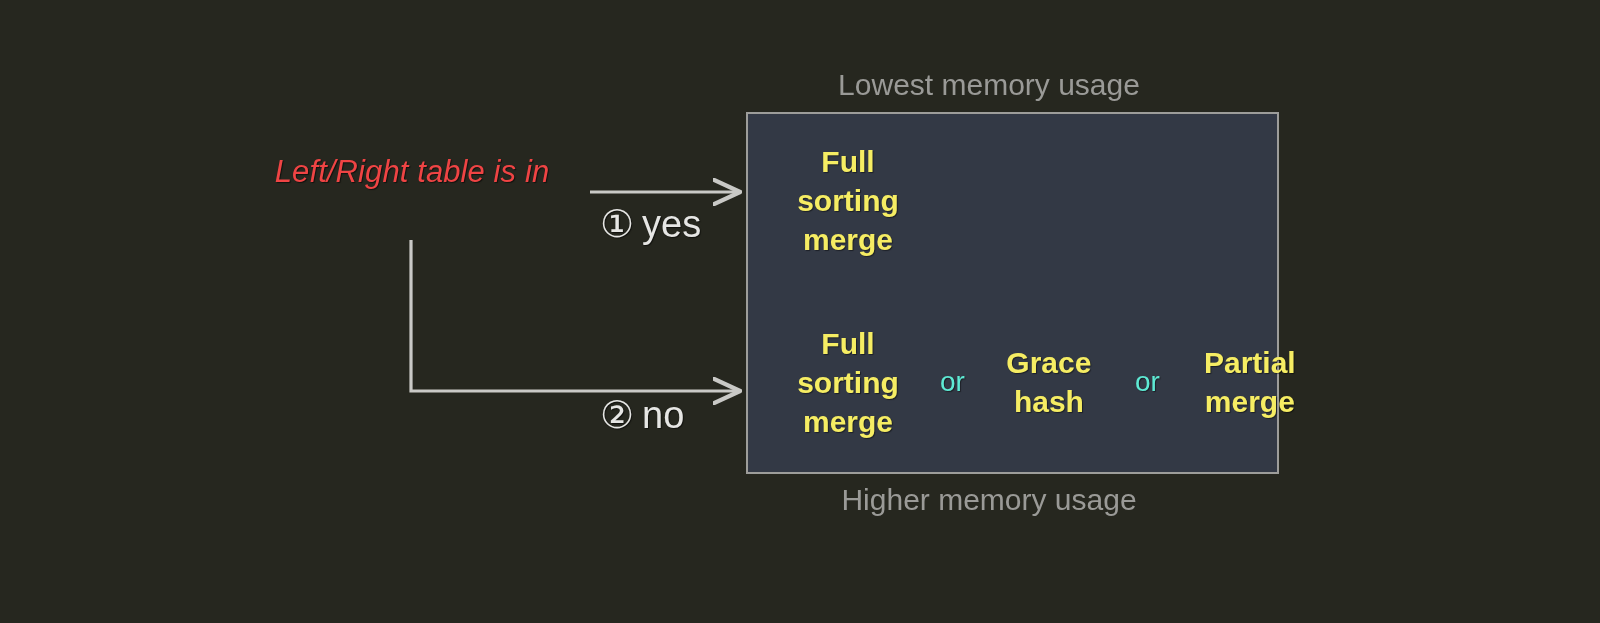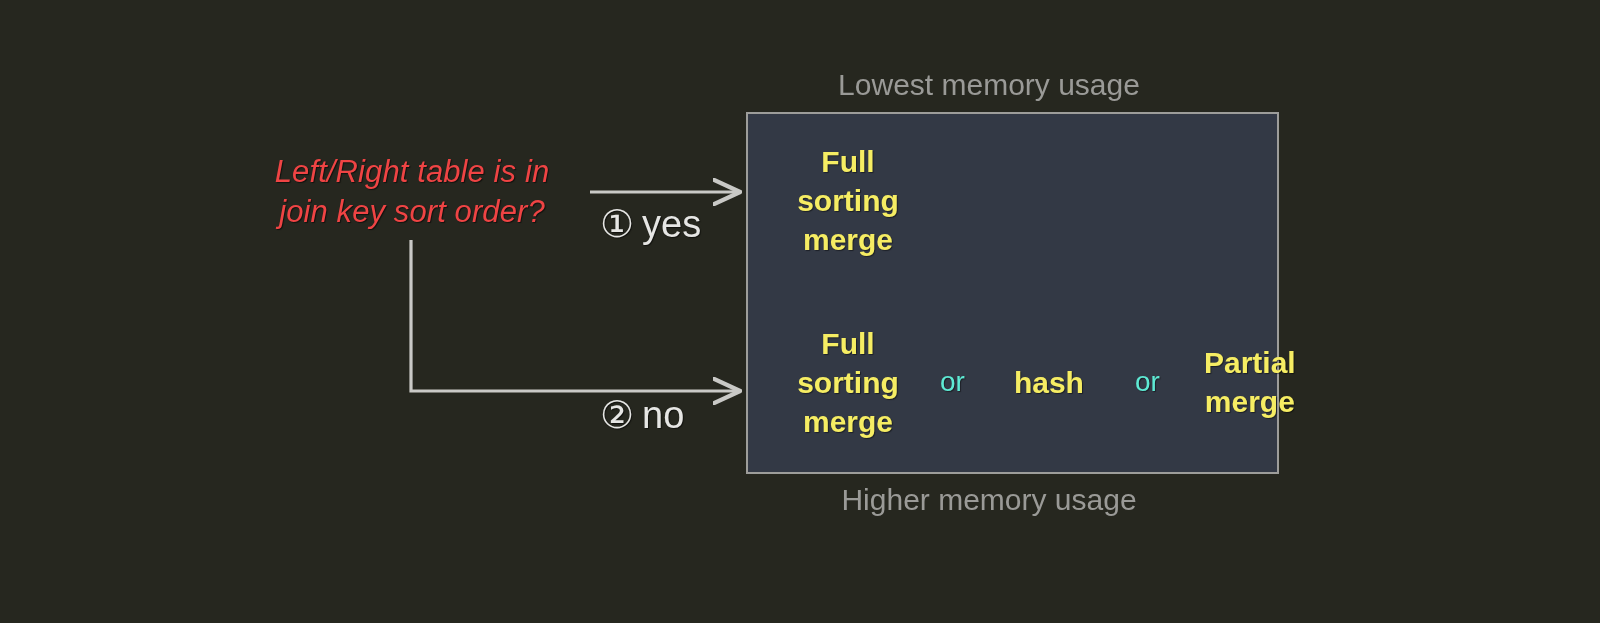--- a/index.html
+++ b/index.html
@@ -120,21 +120,20 @@
   #row-unsorted .or-sep { margin: 0 28px; }
   #row-unsorted .or-sep.second { margin: 0 30px; }
 </style>
 </head>
 <body>
 
 <div id="stage">
 
   <div id="question">
     <span class="qline">Left/Right table is in</span>
-    <span class="qline">join key sort order?</span>
   </div>
 
   <svg id="connectors" viewBox="0 0 1600 623" xmlns="http://www.w3.org/2000/svg">
     <defs>
       <marker id="arrowhead" markerWidth="9" markerHeight="9" refX="7.4" refY="4.5" orient="auto" markerUnits="strokeWidth">
         <path d="M0,0.6 L8.4,4.5 L0,8.4" fill="none" stroke="#c9c9c6" stroke-width="1.3" stroke-linecap="round" stroke-linejoin="round"></path>
       </marker>
     </defs>
 
     <path d="M590,192 L737,192" fill="none" stroke="#c9c9c6" stroke-width="3.2" marker-end="url(#arrowhead)"></path>
@@ -163,20 +162,21 @@
     </div>
 
     <div class="option-row" id="row-unsorted">
       <div class="option option-full">
         <span class="w">Full</span>
         <span class="w">sorting</span>
         <span class="w">merge</span>
       </div>
       <div class="or-sep">or</div>
       <div class="option option-grace">
+        <span class="w">Grace</span>
         <span class="w">hash</span>
       </div>
       <div class="or-sep second">or</div>
       <div class="option option-partial">
         <span class="w">Partial</span>
         <span class="w">merge</span>
       </div>
     </div>
 
   </div>

